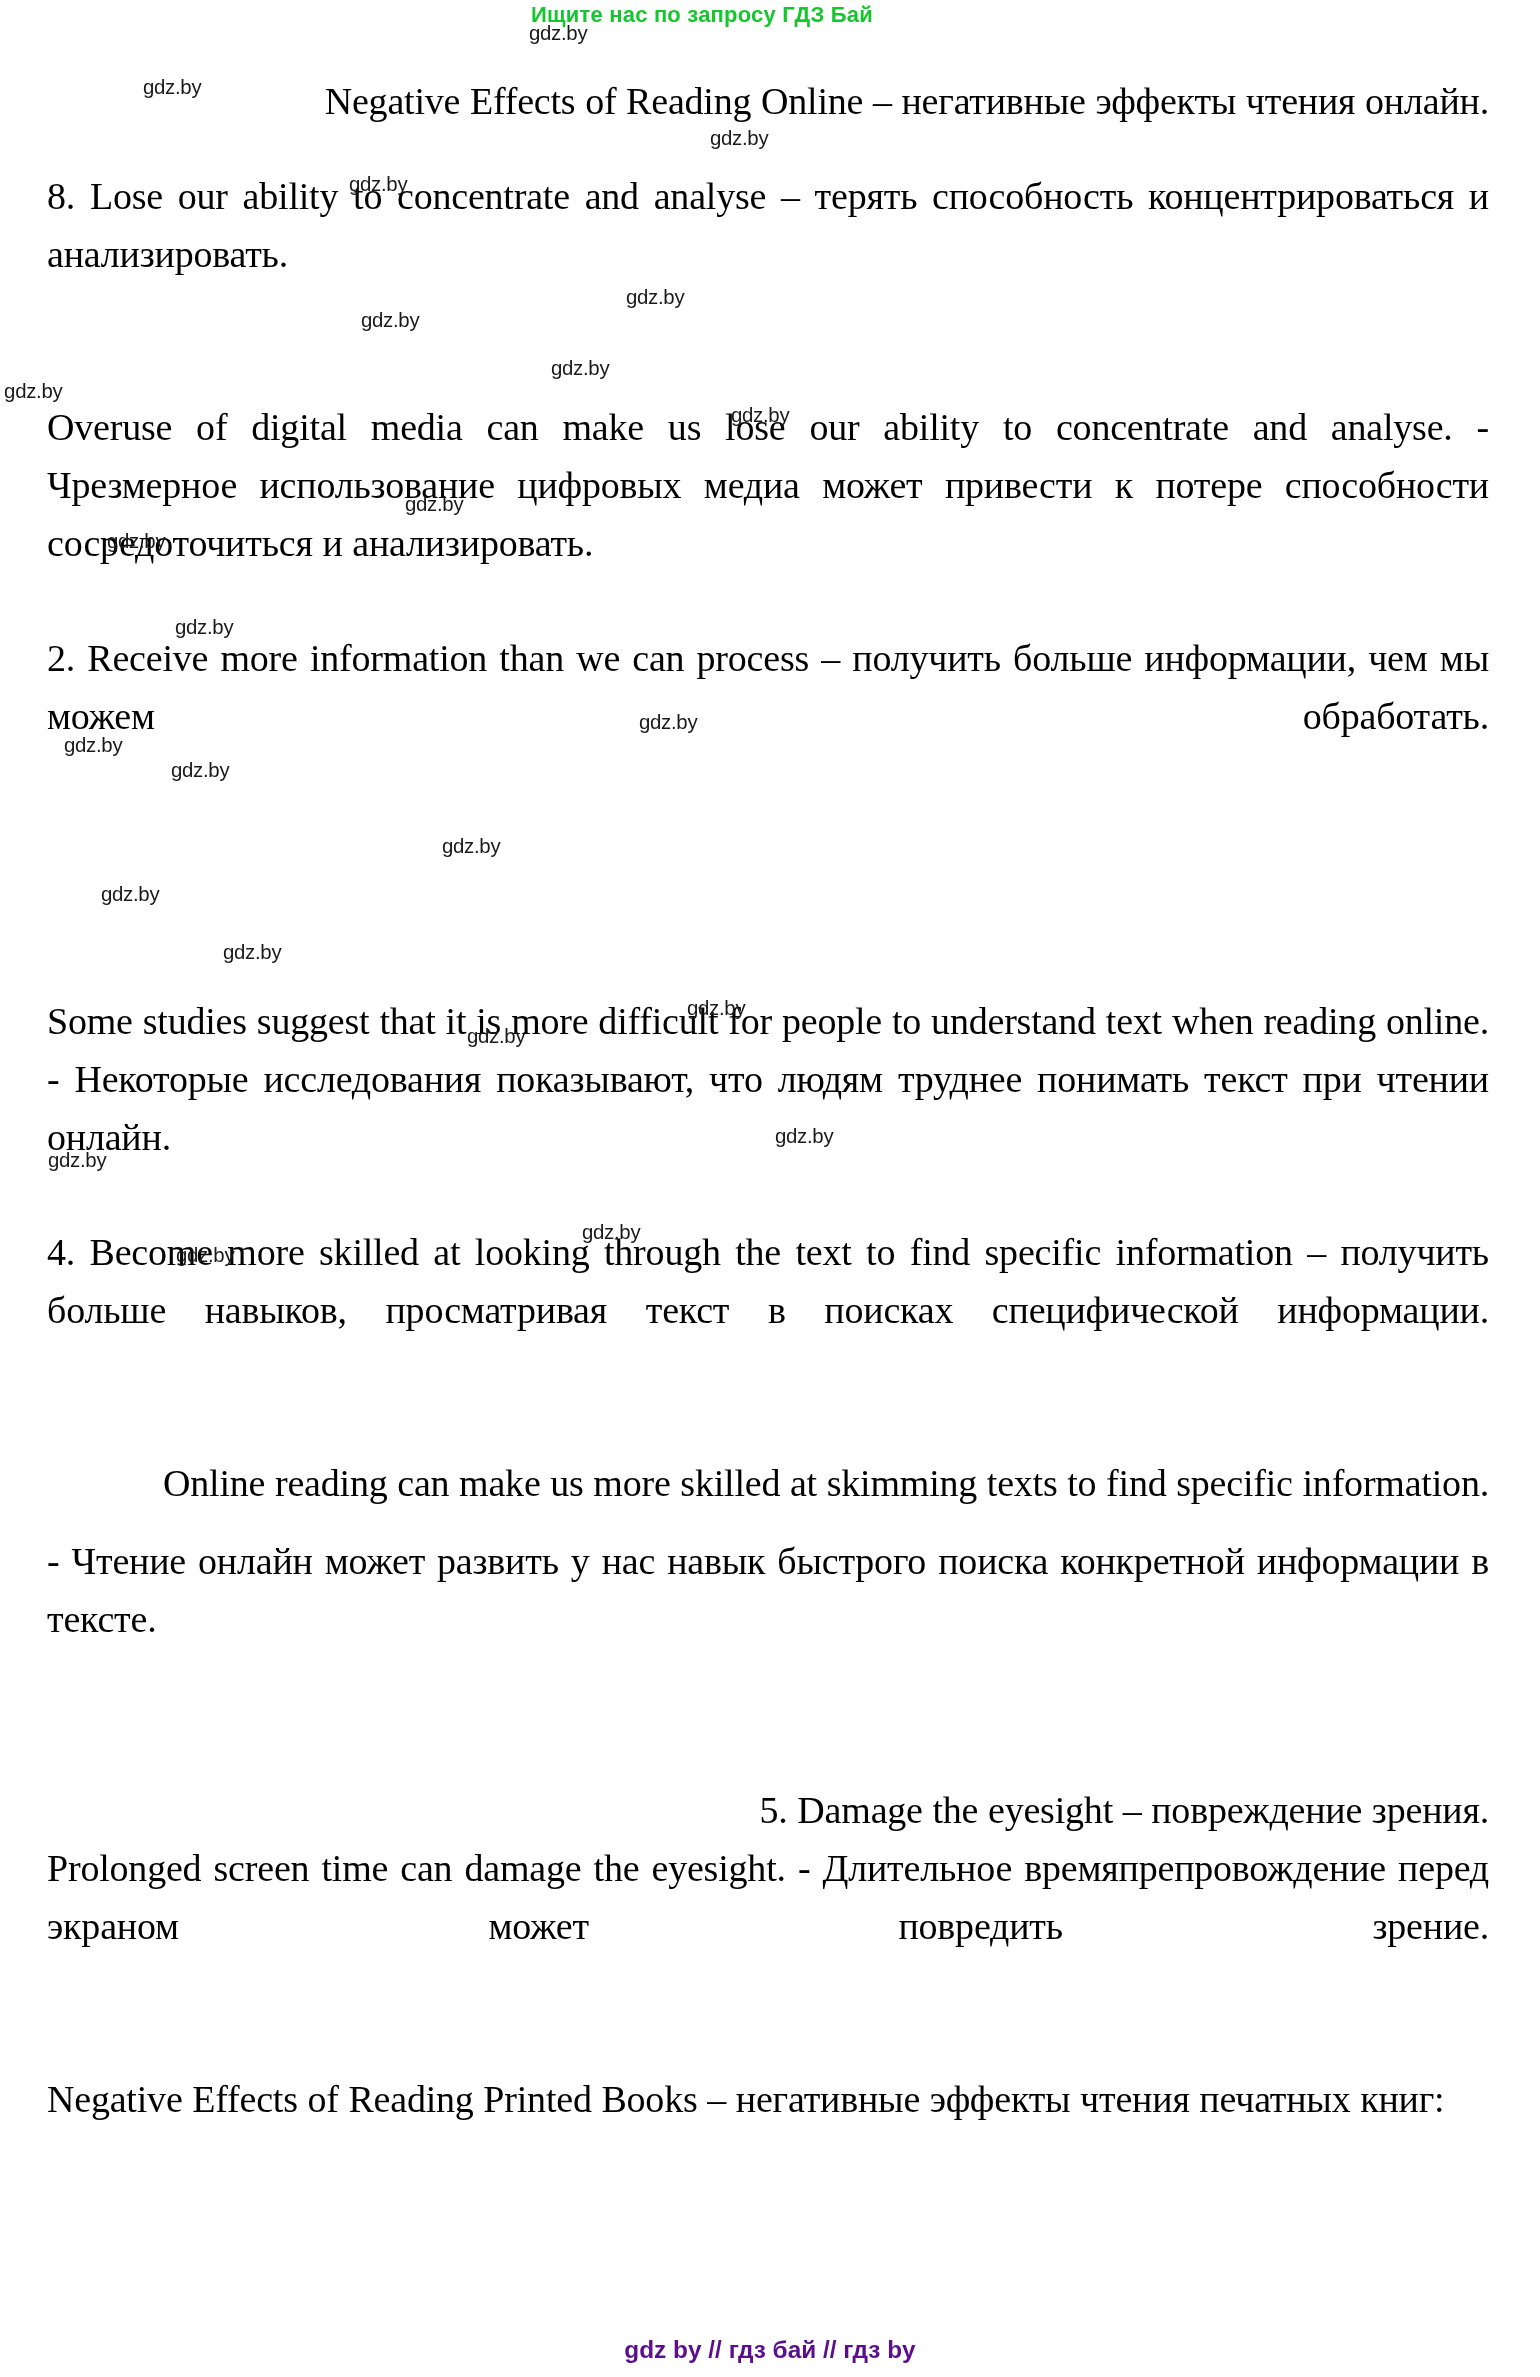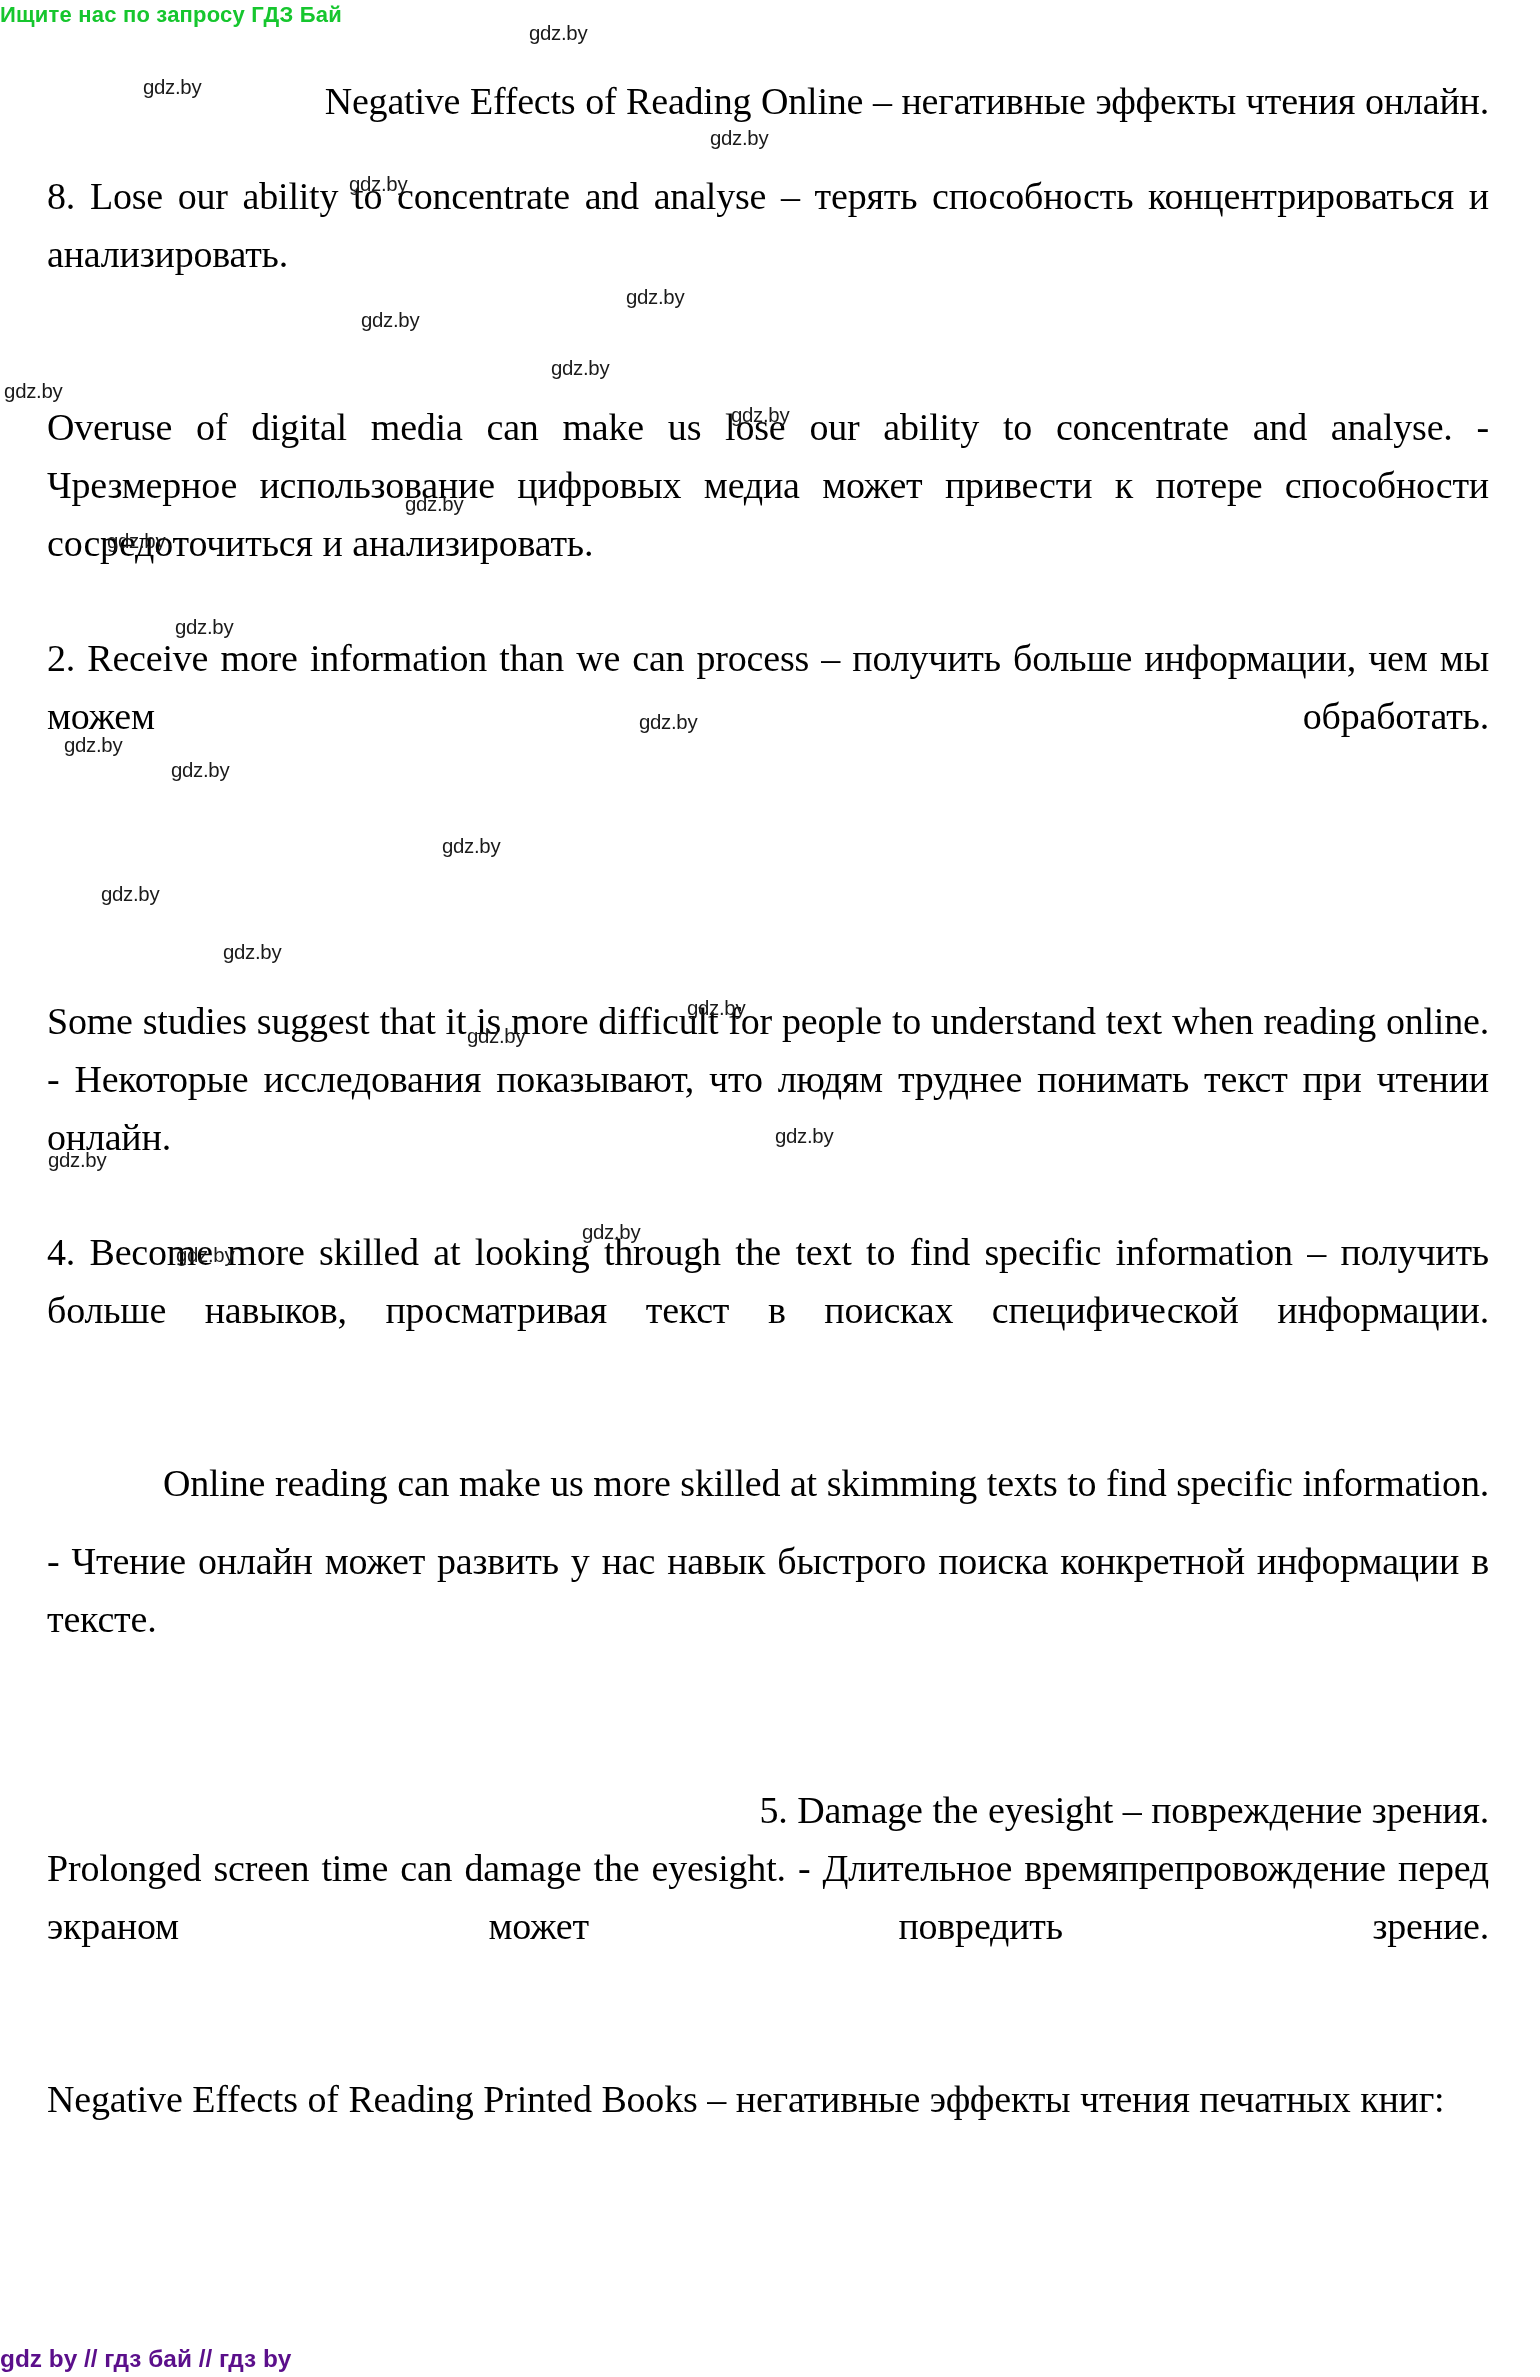--- a/index.html
+++ b/index.html
@@ -20,21 +20,21 @@
     background: #ffffff;
     overflow: hidden;
   }
 
   
   .promo {
     position: absolute;
     top: 1.6px;
     left: 0;
     width: 1404px;
-    text-align: left;
+    text-align: center;
     font-family: "Liberation Sans", "DejaVu Sans", sans-serif;
     font-weight: bold;
     font-size: 22px;
     letter-spacing: 0.2px;
     color: #16c62e;
     white-space: nowrap;
   }
 
   
   .doc {
@@ -79,23 +79,23 @@
     white-space: nowrap;
     letter-spacing: -0.3px;
     pointer-events: none;
     text-align: center;
   }
 
   
   .footer {
     position: absolute;
     left: 0;
-    bottom: 4px;
+    bottom: 13px;
     width: 1540px;
-    text-align: left;
+    text-align: center;
     font-family: "Liberation Sans", "DejaVu Sans", sans-serif;
     font-size: 24.4px;
     font-weight: 600;
     color: #5b0f8b;
     white-space: nowrap;
   }
 </style>
 </head>
 <body>
 

